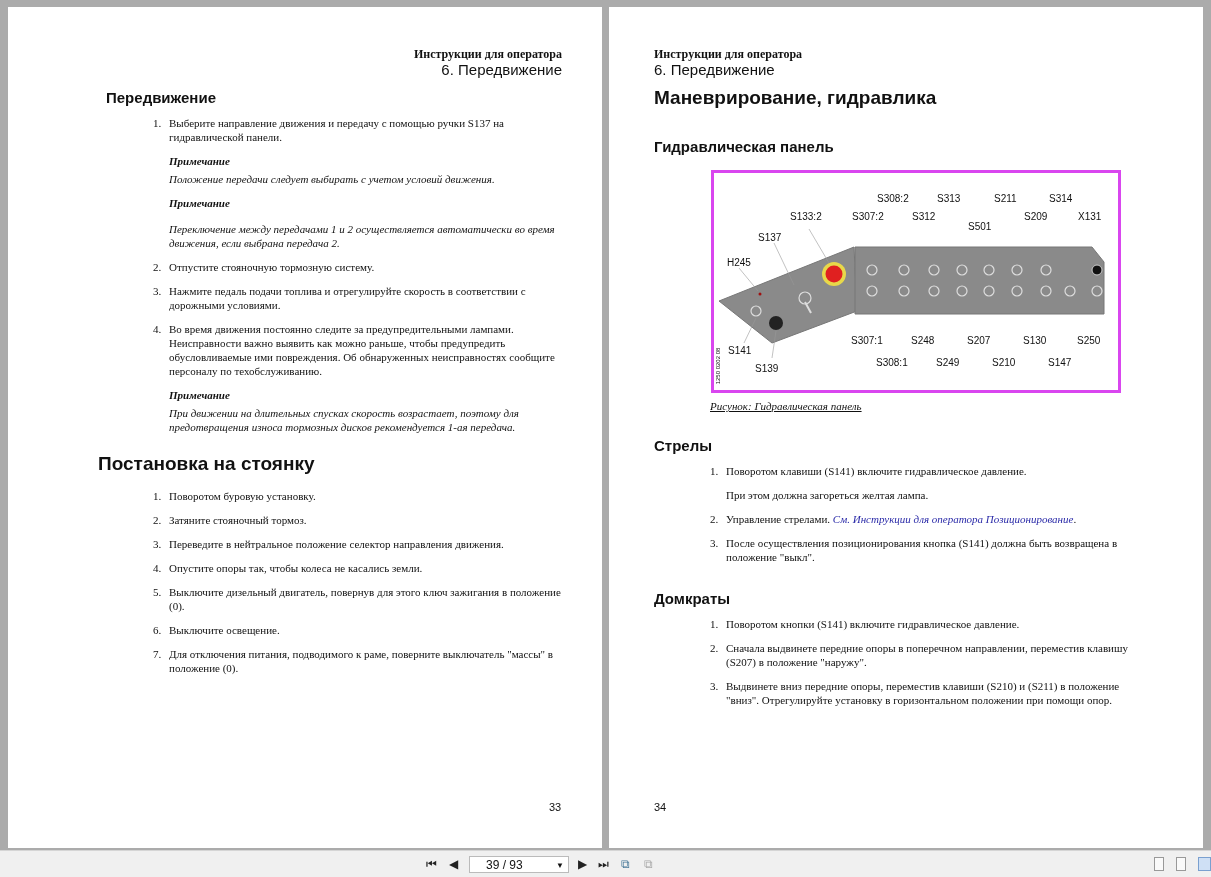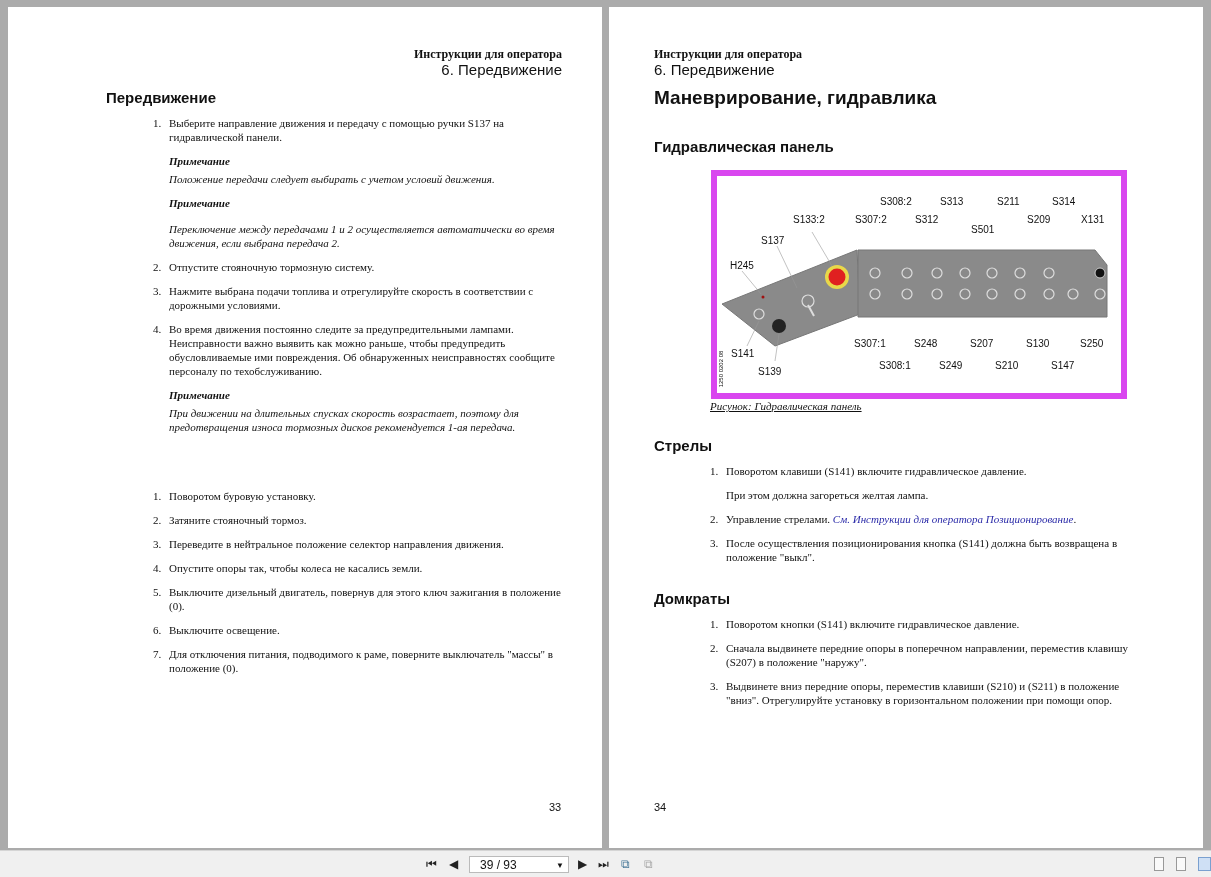--- a/index.html
+++ b/index.html
@@ -11,26 +11,26 @@
   .hdr-sub{font-family:"Liberation Sans",sans-serif;font-size:15px;position:absolute;}
   .h1{font-family:"Liberation Sans",sans-serif;font-weight:bold;font-size:19px;position:absolute;margin:0;}
   .h2{font-family:"Liberation Sans",sans-serif;font-weight:bold;font-size:15px;position:absolute;margin:0;}
   .ol{position:absolute;font-size:11px;line-height:14px;}
   .li{position:relative;padding-left:16px;}
   .li .num{position:absolute;left:0;top:0;}
   .note-h{font-style:italic;font-weight:bold;}
   .note-t{font-style:italic;}
   .pnum{position:absolute;font-family:"Liberation Sans",sans-serif;font-size:11px;top:794px;}
   .link{color:#2a2aa8;font-style:italic;}
-  .fig{position:absolute;left:102px;top:163px;width:404px;height:217px;border:6px solid #d946ef;background:#fff;}
+  .fig{position:absolute;left:102px;top:163px;width:404px;height:217px;border:3px solid #d946ef;background:#fff;}
   .fig .lbl{position:absolute;font-family:"Liberation Sans",sans-serif;font-size:10px;}
   .caption{position:absolute;left:101px;top:393px;font-size:11px;font-style:italic;text-decoration:underline;}
   #toolbar{position:absolute;left:0;top:850px;width:1211px;height:27px;background:#f0f0f0;border-top:1px solid #d5d5d5;}
   .tb-btn{position:absolute;top:6px;height:14px;font-size:12px;line-height:14px;color:#222;font-family:"DejaVu Sans",sans-serif;cursor:pointer;}
-  #page-box{position:absolute;left:469px;top:5px;width:100px;height:17px;background:#fff;border:1px solid #bbb;font-family:"Liberation Sans",sans-serif;font-size:12px;line-height:17px;box-sizing:border-box;padding-left:10px;}
+  #page-box{position:absolute;left:469px;top:5px;width:100px;height:17px;background:#fff;border:1px solid #bbb;font-family:"Liberation Sans",sans-serif;font-size:12px;line-height:17px;box-sizing:border-box;padding-left:16px;}
   #page-box .dd{position:absolute;right:4px;top:0;font-size:8px;}
   .vm{position:absolute;top:6px;width:10px;height:14px;border:1px solid #999;box-sizing:border-box;background:#fafafa;}
 </style>
 </head>
 <body>
 
 <div class="page" id="page-left">
   <div class="hdr-title" style="right:40px;top:40px;">Инструкции для оператора</div>
   <div class="hdr-sub" style="right:40px;top:54px;">6. Передвижение</div>
 
@@ -40,28 +40,29 @@
     <div class="li"><span class="num">1.</span><span>Выберите направление движения и передачу с помощью ручки S137 на гидравлической панели.</span></div>
     <div style="padding-left:16px;margin-top:10px;">
       <div class="note-h">Примечание</div>
       <div class="note-t" style="margin-top:4px;">Положение передачи следует выбирать с учетом условий движения.</div>
     </div>
     <div style="padding-left:16px;margin-top:10px;">
       <div class="note-h">Примечание</div>
       <div class="note-t" style="margin-top:12px;">Переключение между передачами 1 и 2 осуществляется автоматически во время движения, если выбрана передача 2.</div>
     </div>
     <div class="li" style="margin-top:10px;"><span class="num">2.</span><span>Отпустите стояночную тормозную систему.</span></div>
-    <div class="li" style="margin-top:10px;"><span class="num">3.</span><span>Нажмите выбрана подачи топлива и отрегулируйте скорость в соответствии с дорожными условиями.</span></div>
+    <div class="li" style="margin-top:10px;"><span class="num">3.</span><span>Нажмите педаль подачи топлива и отрегулируйте скорость в соответствии с дорожными условиями.</span></div>
     <div class="li" style="margin-top:10px;"><span class="num">4.</span><span>Во время движения постоянно следите за предупредительными лампами. Неисправности важно выявить как можно раньше, чтобы предупредить обусловливаемые ими повреждения. Об обнаруженных неисправностях сообщите персоналу по техобслуживанию.</span></div>
     <div style="padding-left:16px;margin-top:10px;">
       <div class="note-h">Примечание</div>
       <div class="note-t" style="margin-top:4px;">При движении на длительных спусках скорость возрастает, поэтому для предотвращения износа тормозных дисков рекомендуется 1-ая передача.</div>
     </div>
   </div>
 
+  <h1 class="h1" style="left:90px;top:446px;">Постановка на стоянку</h1>
 
   <div class="ol" style="left:145px;top:482px;width:420px;">
     <div class="li"><span class="num">1.</span><span>Поворотом буровую установку.</span></div>
     <div class="li" style="margin-top:10px;"><span class="num">2.</span><span>Затяните стояночный тормоз.</span></div>
     <div class="li" style="margin-top:10px;"><span class="num">3.</span><span>Переведите в нейтральное положение селектор направления движения.</span></div>
     <div class="li" style="margin-top:10px;"><span class="num">4.</span><span>Опустите опоры так, чтобы колеса не касались земли.</span></div>
     <div class="li" style="margin-top:10px;"><span class="num">5.</span><span>Выключите дизельный двигатель, повернув для этого ключ зажигания в положение (0).</span></div>
     <div class="li" style="margin-top:10px;"><span class="num">6.</span><span>Выключите освещение.</span></div>
     <div class="li" style="margin-top:10px;"><span class="num">7.</span><span>Для отключения питания, подводимого к раме, поверните выключатель "массы" в положение (0).</span></div>
   </div>

